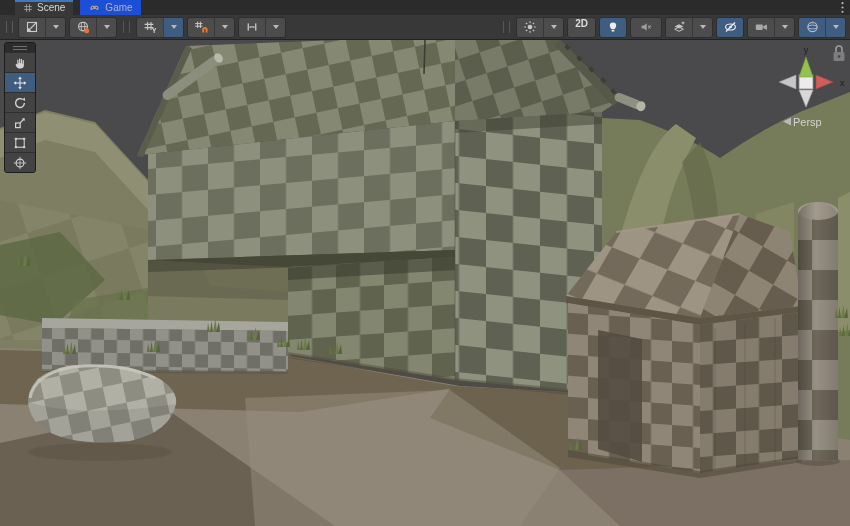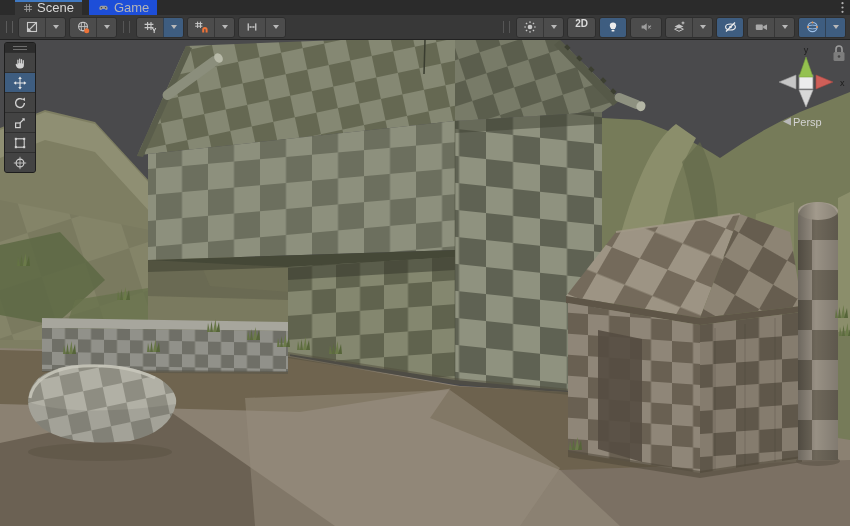--- a/index.html
+++ b/index.html
@@ -1,20 +1,20 @@
 <!DOCTYPE html>
 <html><head>
 <meta charset="utf-8">
 <style>
   html,body{margin:0;padding:0;background:#1e1e1e;}
   .app{position:relative;width:850px;height:526px;overflow:hidden;background:#4a4a4c;
        font-family:"Liberation Sans","DejaVu Sans",sans-serif;-webkit-font-smoothing:antialiased;}
   
   .tabbar{height:15px;background:#2b2b2b;display:flex;align-items:stretch;position:relative;}
-  .tab{display:flex;align-items:center;gap:4px;padding:0 8px;font-size:13px;color:#b5b5b5;cursor:default;}
+  .tab{display:flex;align-items:center;gap:4px;padding:0 8px;font-size:10px;color:#b5b5b5;cursor:default;}
   .tab.active{background:#383838;box-shadow:inset 0 2px 0 #4079c2;color:#d8d8d8;}
   .tab.inactive{background:#1d4ed8;margin-left:7px;}
   .tab:first-of-type{margin-left:15px;}
   .kebab{margin-left:auto;display:flex;align-items:center;padding:0 5px;}
   
   .toolbar{height:24px;background:#383838;border-bottom:1px solid #222;display:flex;align-items:center;padding:0 4px;gap:3px;}
   .tb-handle{width:5px;height:12px;border-left:1px solid #5b5b5b;border-right:1px solid #5b5b5b;margin:0 2px;}
   .tb-sep{width:5px;height:12px;border-left:1px solid #555;border-right:1px solid #555;margin:0 3px;}
   .tb-btn{height:19px;background:#4c4c4c;border:1px solid #2e2e2e;border-radius:3px;display:flex;align-items:stretch;overflow:hidden;}
   .seg{display:flex;align-items:center;justify-content:center;padding:0 3px;}

